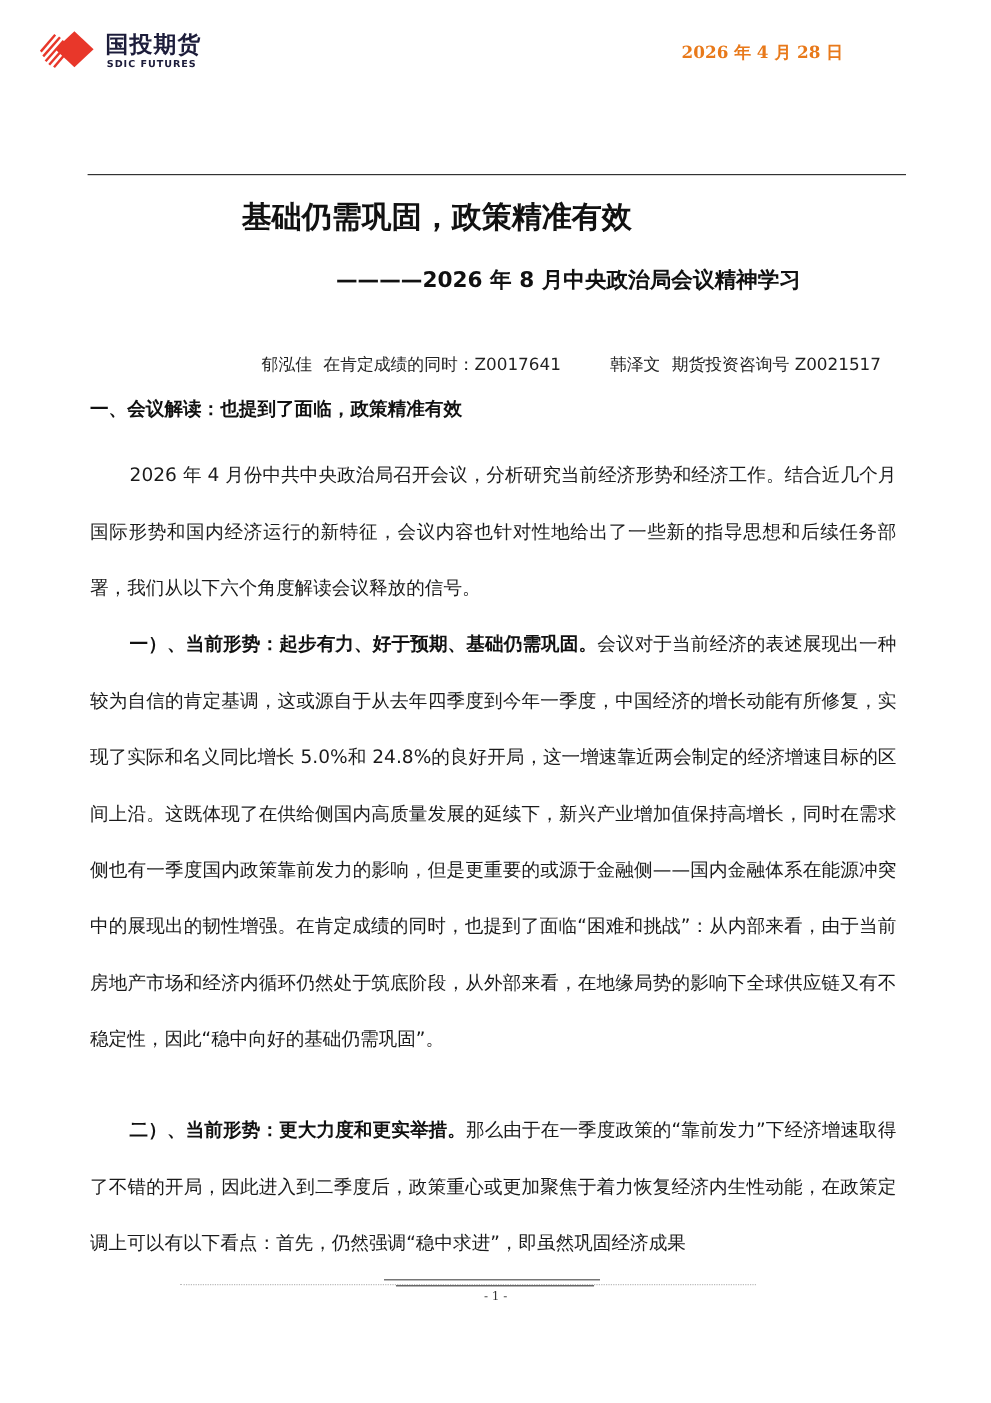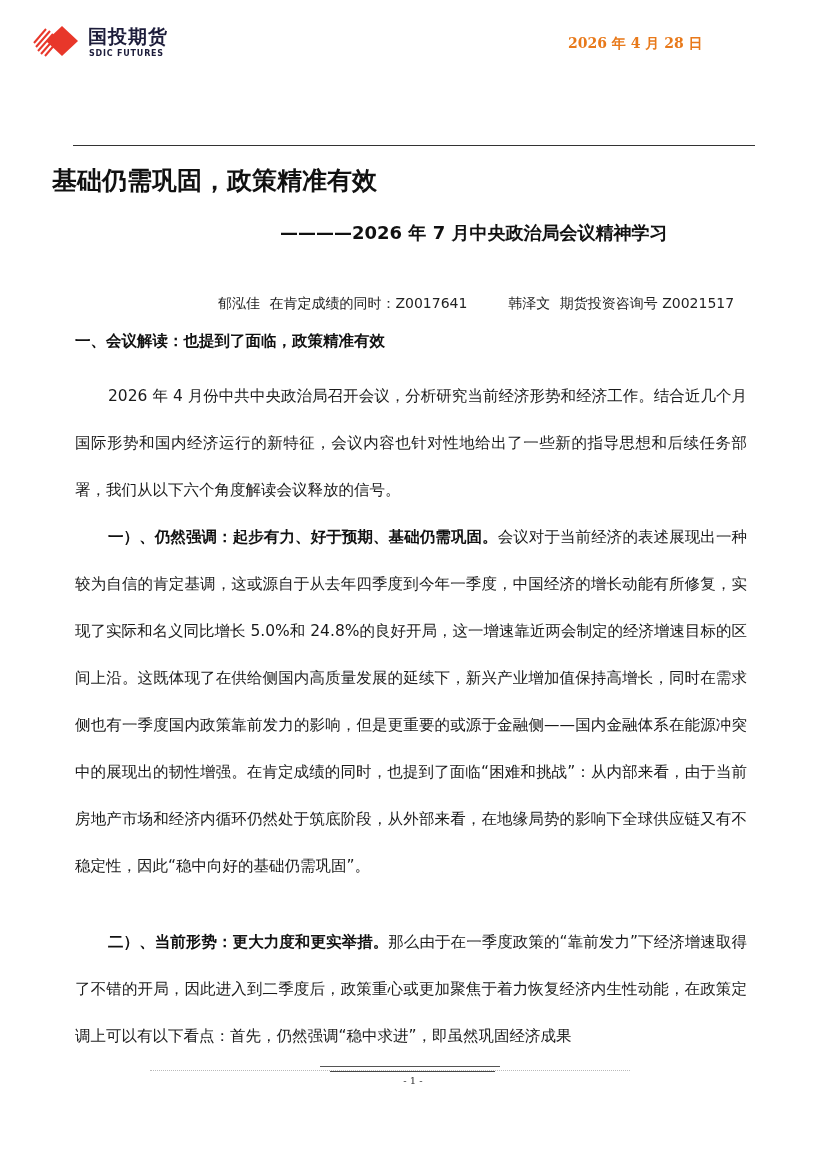--- a/index.html
+++ b/index.html
@@ -9,21 +9,21 @@
   .logo svg { position: absolute; left: 0; top: 2px; }
   .logo-cn { position: absolute; left: 56px; top: 2px; font-size: 19px; font-weight: bold;
              color: #1c1c3a; letter-spacing: 1px; white-space: nowrap; }
   .logo-en { position: absolute; left: 57px; top: 27px; font-size: 8px; font-weight: bold;
              color: #1c1c3a; letter-spacing: 0.8px; white-space: nowrap;
              font-family: "DejaVu Sans", sans-serif; }
   .date { position: absolute; left: 568px; top: 35px; font-size: 14px; font-weight: bold;
           color: #e8791a; font-family: "DejaVu Serif", "Liberation Serif", serif; white-space: nowrap; }
   .top-rule { position: absolute; left: 73px; top: 145px; width: 682px; height: 0;
               border-top: 1.4px solid #333; }
-  .title { position: absolute; left: 0; width: 676px; top: 164px; text-align: left;
+  .title { position: absolute; left: 0; width: 676px; top: 164px; text-align: center;
            font-size: 25px; font-weight: bold; padding-left: 52px; box-sizing: border-box; white-space: nowrap; }
   .subtitle { position: absolute; left: 280px; top: 221px; font-size: 18px; font-weight: bold; white-space: nowrap; }
   .authors { position: absolute; left: 218px; top: 278px; font-size: 14px; color: #222; white-space: nowrap; }
   .authors span { margin-right: 5px; margin-top: 30px; }
   .authors .gap { display: inline-block; width: 22px; }
   .h1 { position: absolute; left: 75px; top: 331px; font-size: 15.5px; font-weight: bold; white-space: nowrap; }
   .para { position: absolute; left: 75px; width: 672px; font-size: 15.5px; line-height: 47px;
           text-align: justify; text-indent: 33px; color: #1a1a1a; }
   .para b { font-weight: bold; color: #111; }
   .p1 { top: 373px; }
@@ -53,34 +53,34 @@
   </svg>
   <div class="logo-cn">国投期货</div>
   <div class="logo-en">SDIC FUTURES</div>
 </div>
 
 <div class="date">2026 年 4 月 28 日</div>
 
 <div class="top-rule"></div>
 
 <div class="title">基础仍需巩固，政策精准有效</div>
-<div class="subtitle">————2026 年 7 月中央政治局会议精神学习</div>
+<div class="subtitle">————2026 年 8 月中央政治局会议精神学习</div>
 
 <div class="authors">
   <span>郁泓佳</span>
   <span>在肯定成绩的同时：Z0017641</span>
   <span class="gap"></span>
   <span>韩泽文</span>
   <span>期货投资咨询号 Z0021517</span>
 </div>
 
 <div class="h1">一、会议解读：也提到了面临，政策精准有效</div>
 
 <div class="para p1">2026 年 4 月份中共中央政治局召开会议，分析研究当前经济形势和经济工作。结合近几个月国际形势和国内经济运行的新特征，会议内容也针对性地给出了一些新的指导思想和后续任务部署，我们从以下六个角度解读会议释放的信号。</div>
 
-<div class="para p2"><b>一）、仍然强调：起步有力、好于预期、基础仍需巩固。</b><span>会议对于当前经济的表述展现出一种较为自信的肯定基调，这或源自于从去年四季度到今年一季度，中国经济的增长动能有所修复，实现了实际和名义同比增长 5.0%和 24.8%的良好开局，这一增速靠近两会制定的经济增速目标的区间上沿。这既体现了在供给侧国内高质量发展的延续下，新兴产业增加值保持高增长，同时在需求侧也有一季度国内政策靠前发力的影响，但是更重要的或源于金融侧——国内金融体系在能源冲突中的展现出的韧性增强。在肯定成绩的同时，也提到了面临“困难和挑战”：从内部来看，由于当前房地产市场和经济内循环仍然处于筑底阶段，从外部来看，在地缘局势的影响下全球供应链又有不稳定性，因此“稳中向好的基础仍需巩固”。</span></div>
+<div class="para p2"><b>一）、当前形势：起步有力、好于预期、基础仍需巩固。</b><span>会议对于当前经济的表述展现出一种较为自信的肯定基调，这或源自于从去年四季度到今年一季度，中国经济的增长动能有所修复，实现了实际和名义同比增长 5.0%和 24.8%的良好开局，这一增速靠近两会制定的经济增速目标的区间上沿。这既体现了在供给侧国内高质量发展的延续下，新兴产业增加值保持高增长，同时在需求侧也有一季度国内政策靠前发力的影响，但是更重要的或源于金融侧——国内金融体系在能源冲突中的展现出的韧性增强。在肯定成绩的同时，也提到了面临“困难和挑战”：从内部来看，由于当前房地产市场和经济内循环仍然处于筑底阶段，从外部来看，在地缘局势的影响下全球供应链又有不稳定性，因此“稳中向好的基础仍需巩固”。</span></div>
 
 <div class="para p3"><b>二）、当前形势：更大力度和更实举措。</b><span>那么由于在一季度政策的“靠前发力”下经济增速取得了不错的开局，因此进入到二季度后，政策重心或更加聚焦于着力恢复经济内生性动能，在政策定调上可以有以下看点：首先，仍然强调“稳中求进”，即虽然巩固经济成果</span></div>
 
 <div class="footer-rule2"></div>
 <div class="footer-rule1"></div>
 <div class="footer-rule3"></div>
 <div class="page-num">- 1 -</div>
 
 </body></html>

